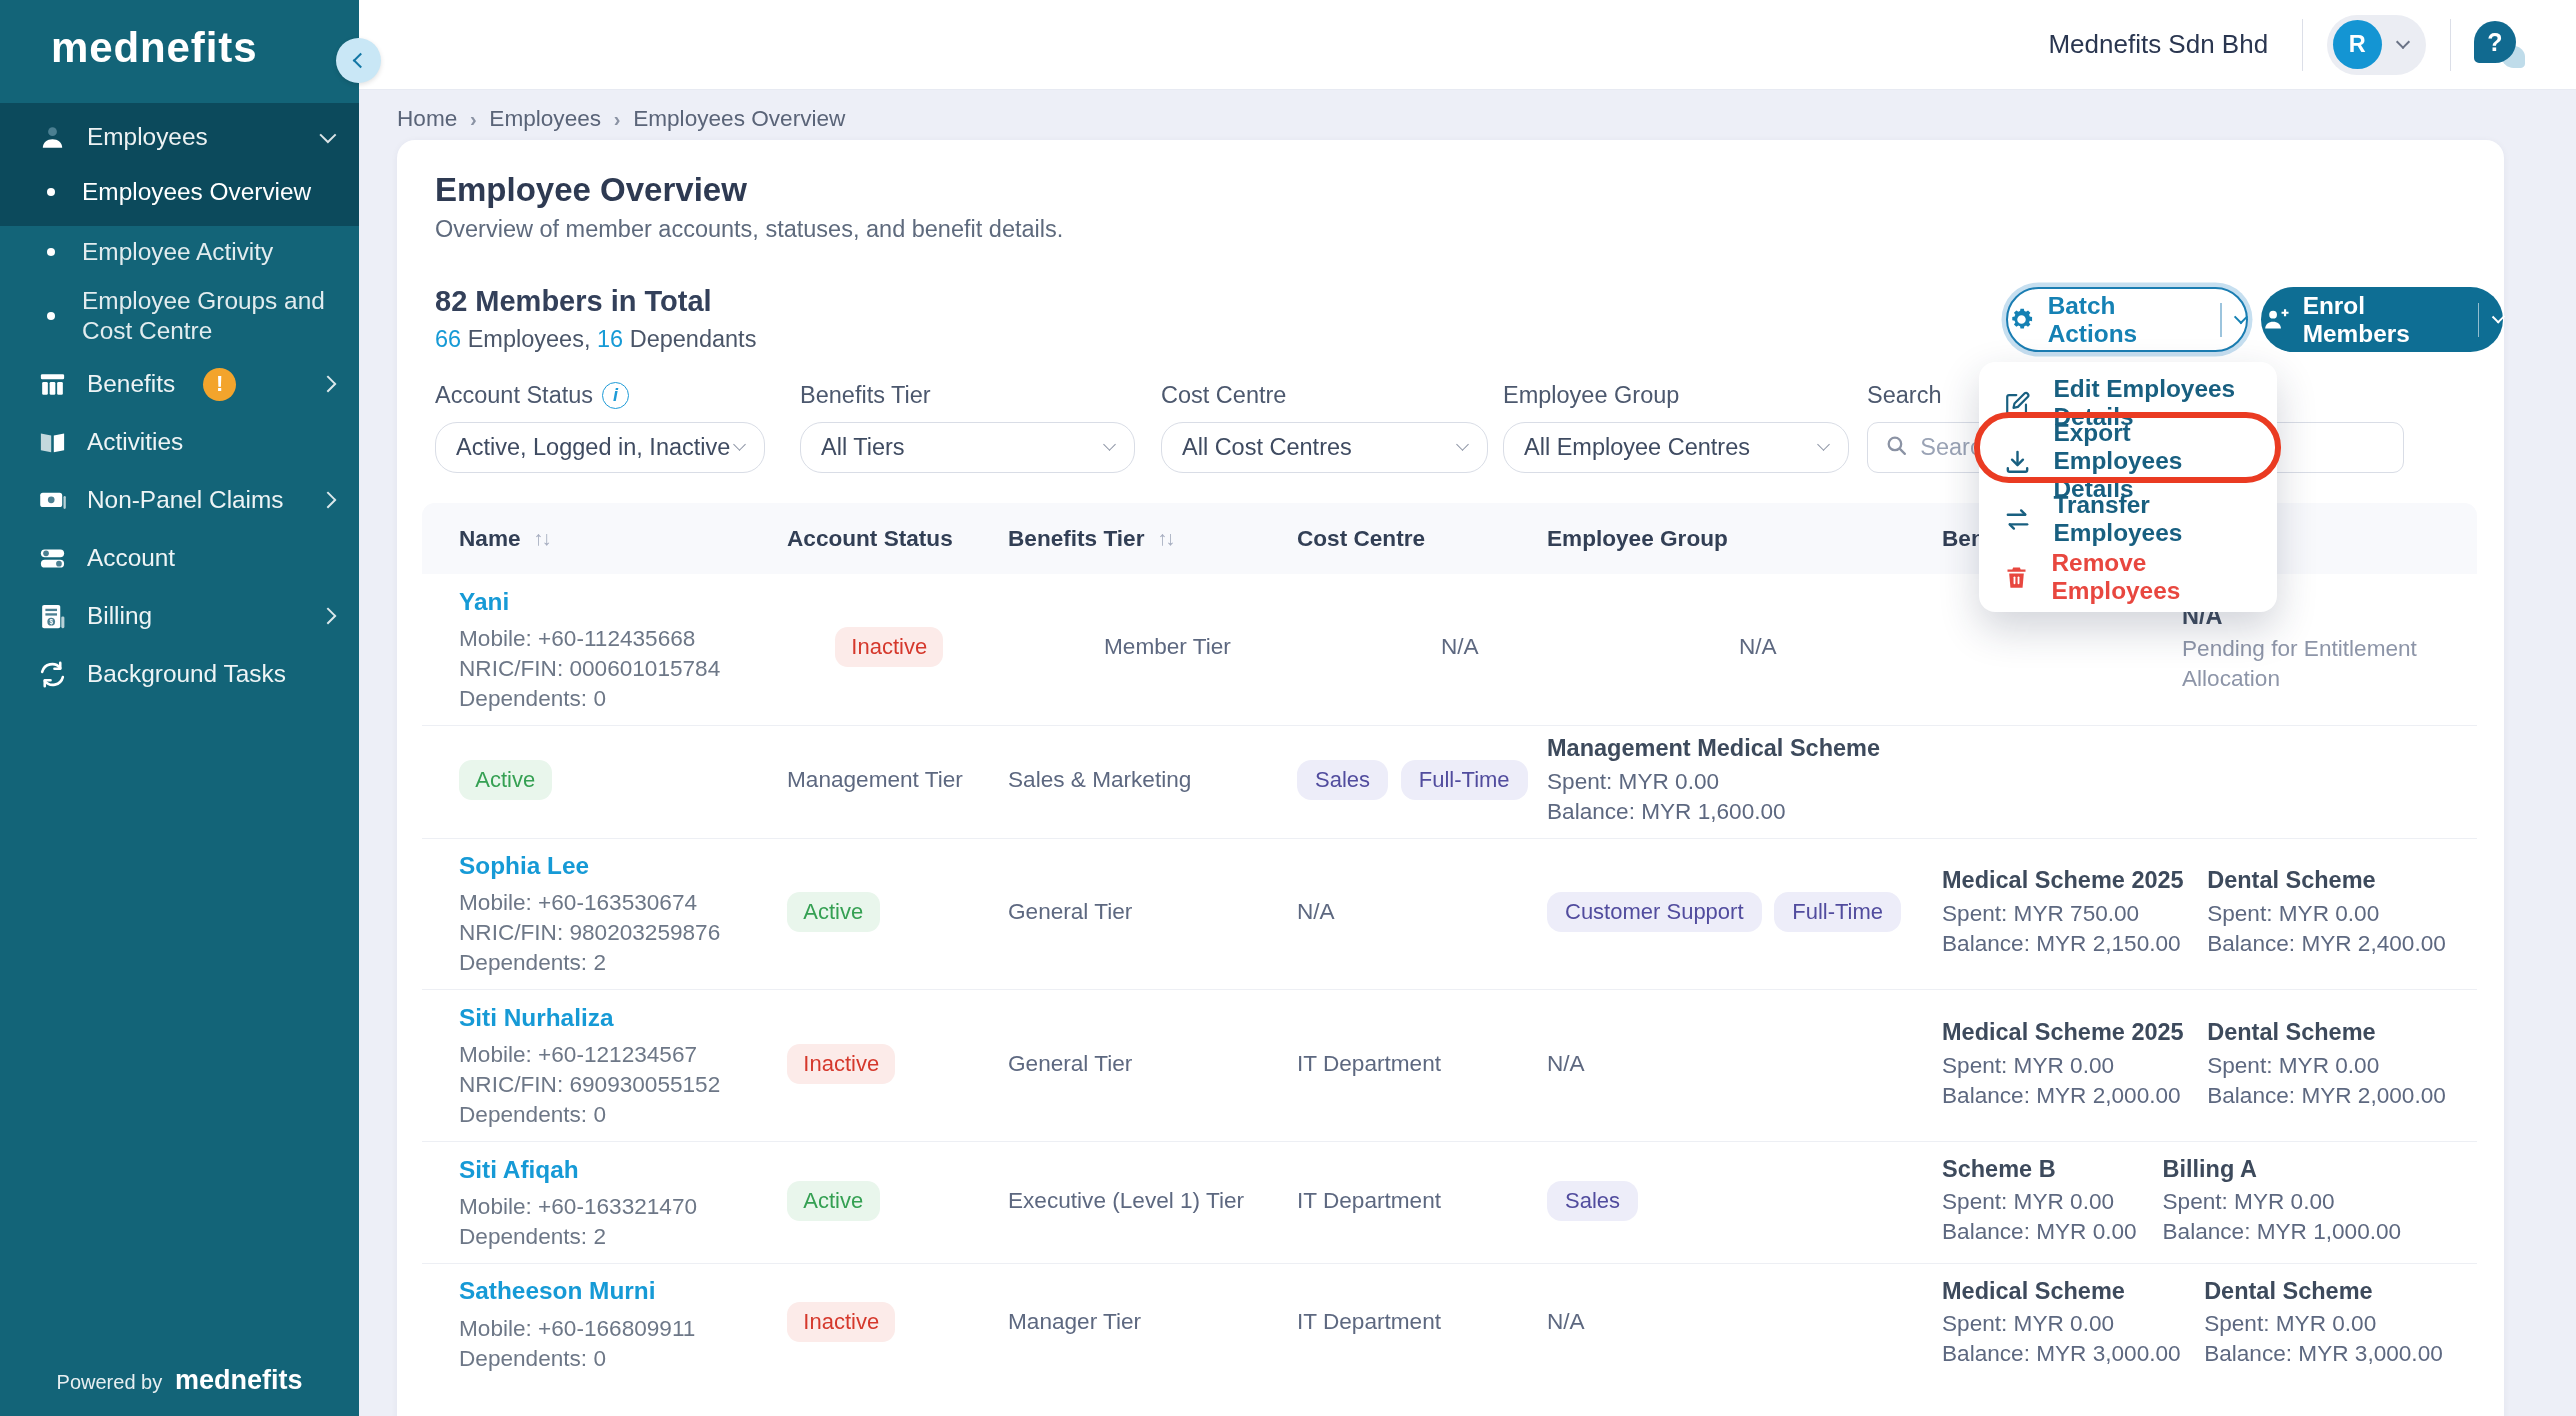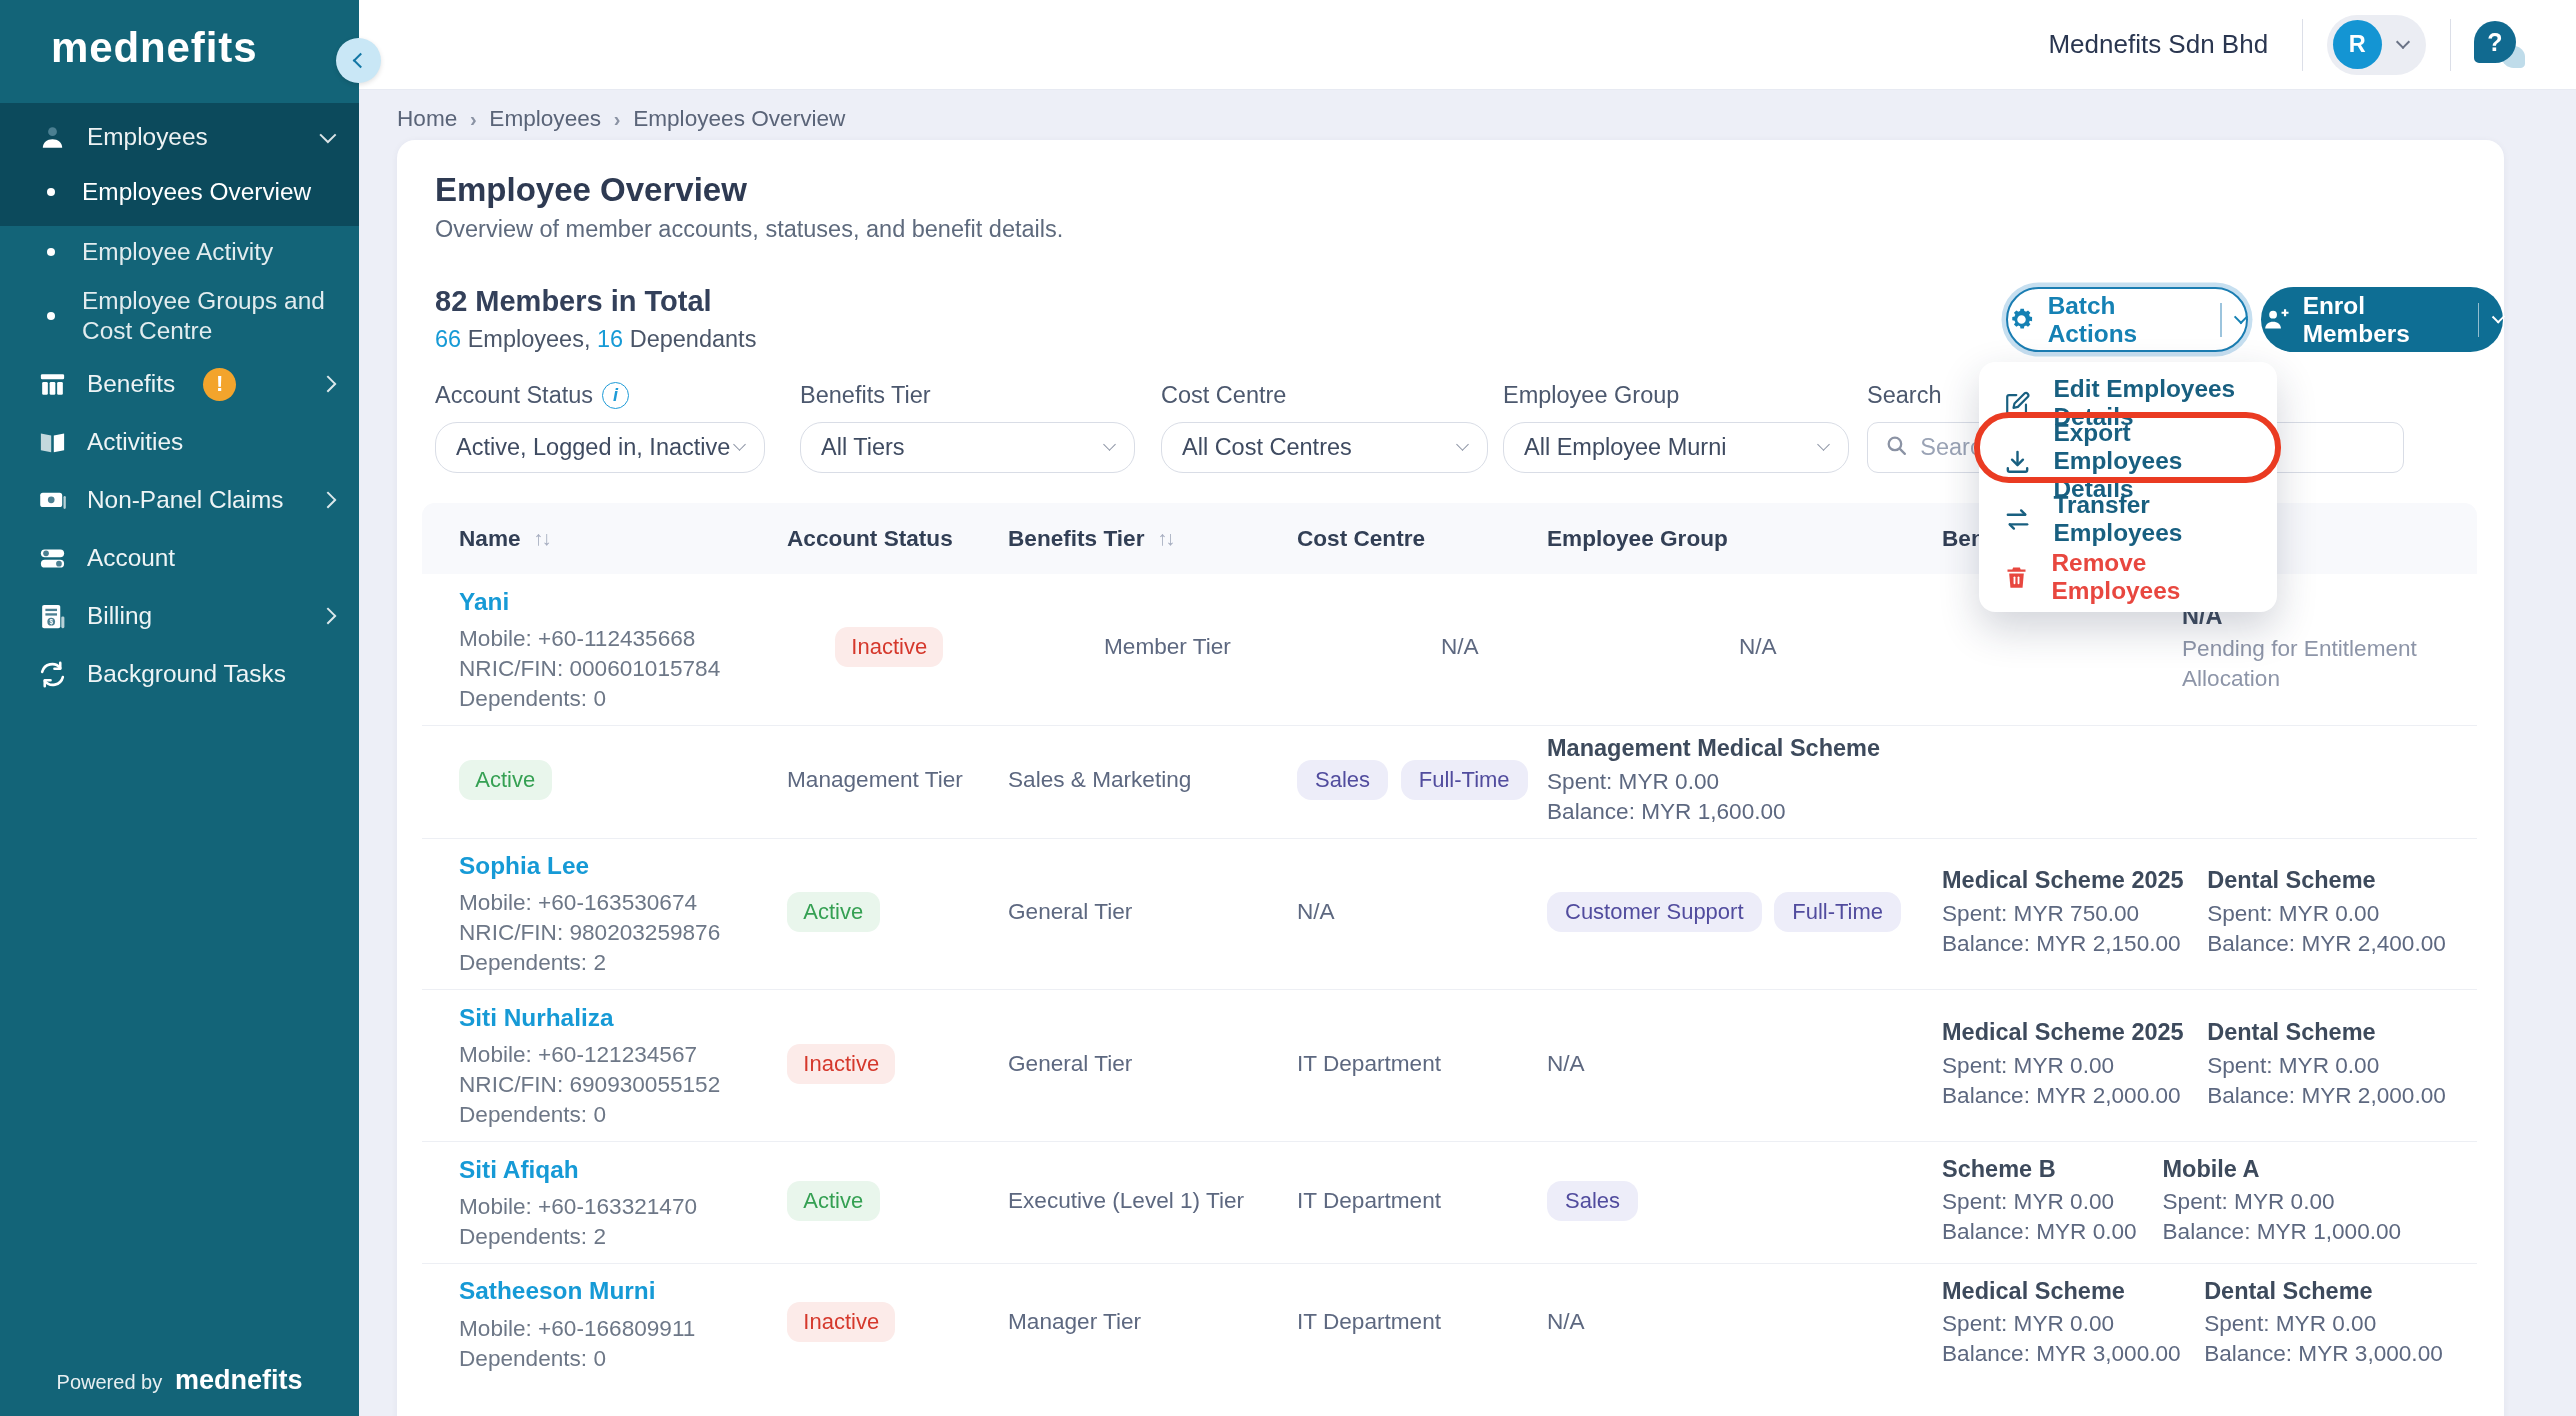--- a/index.html
+++ b/index.html
@@ -295,21 +295,21 @@
       <div class="filter f-cost">
         <div class="flabel">Cost Centre</div>
         <div class="fselect">
             <span class="fval">All Cost Centres</span>
             <span class="chev down"></span>
           </div>
       </div>
       <div class="filter f-group">
         <div class="flabel">Employee Group</div>
         <div class="fselect">
-            <span class="fval">All Employee Murni</span>
+            <span class="fval">All Employee Centres</span>
             <span class="chev down"></span>
           </div>
       </div>
       <div class="filter f-search">
         <div class="flabel">Search</div>
         <div class="fsearch">
           <span>
             <svg width="25" height="25" viewBox="0 0 24 24" fill="none" stroke="#8b93a4" stroke-width="2.2" stroke-linecap="round">
                 <circle cx="10.5" cy="10.5" r="6"></circle>
                 <path d="M15.5 15.5L20 20"></path>
@@ -437,21 +437,21 @@
     <div class="cell r-tier">Executive (Level 1) Tier</div>
     <div class="cell r-cost">IT Department</div>
     <div class="cell r-group"><span class="gpill">Sales</span></div>
     <div class="cell benefits-cell r-benefits">
                 <div class="scheme">
                   <div class="sname">Scheme B</div>
                   <div>Spent: MYR 0.00</div>
                   <div>Balance: MYR 0.00</div>
                 </div>
                 <div class="scheme">
-                  <div class="sname">Mobile A</div>
+                  <div class="sname">Billing A</div>
                   <div>Spent: MYR 0.00</div>
                   <div>Balance: MYR 1,000.00</div>
                 </div>
               </div>
   </div>
 
   <div class="trow">
     <div class="cell name-cell">
       <a class="name-link">Satheeson Murni</a>
       <div class="sub r-mobile">Mobile: +60-166809911</div>

